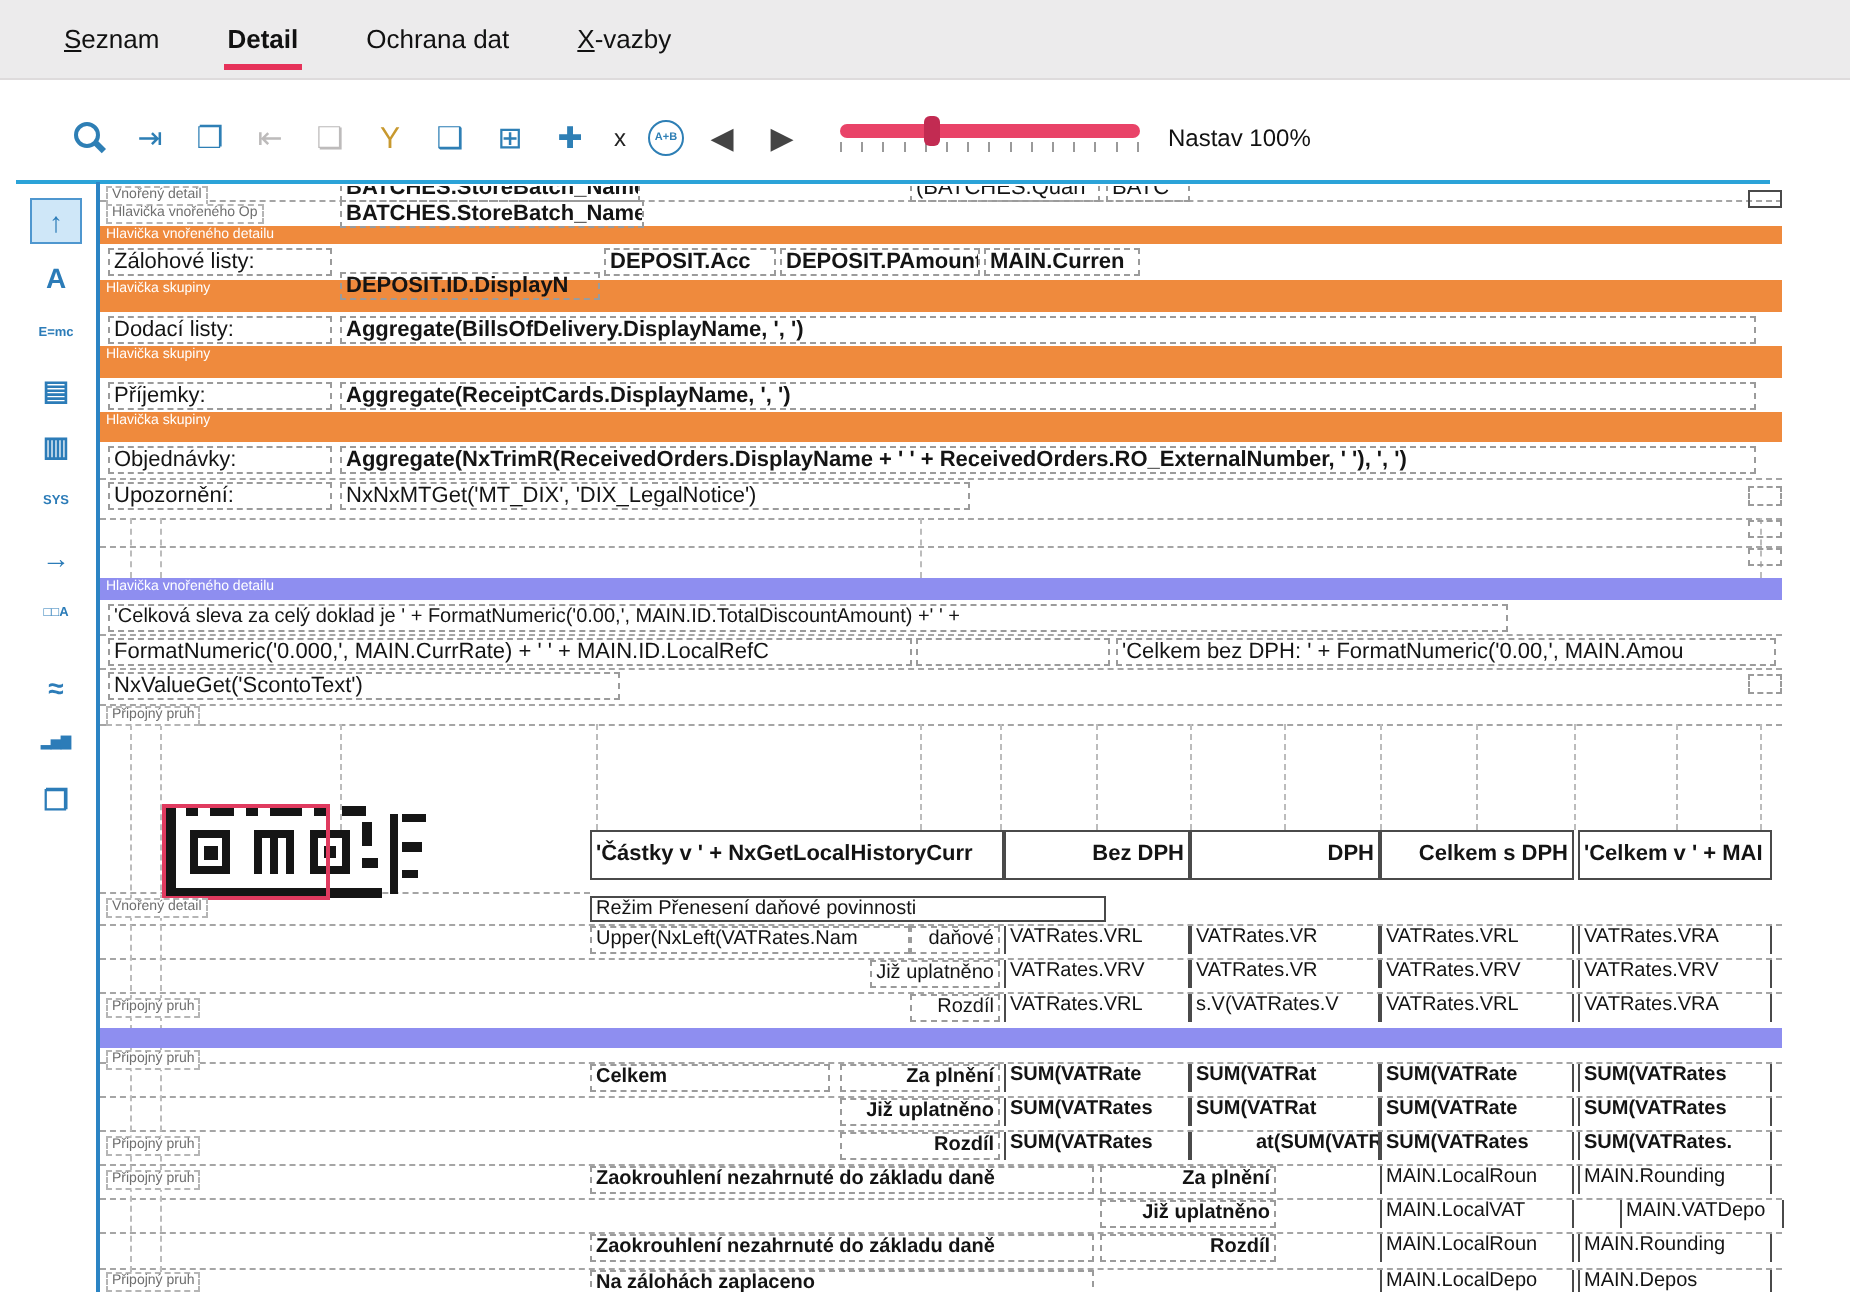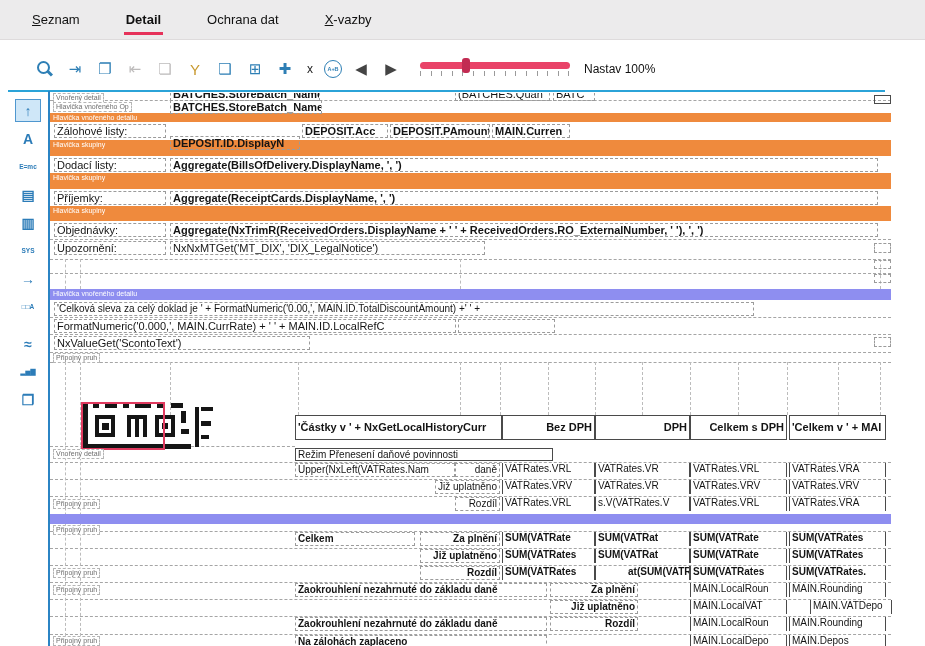--- a/index.html
+++ b/index.html
@@ -1,20 +1,20 @@
 <!DOCTYPE html>
 <html><head>
 <meta charset="utf-8">
 <style>
   html,body{margin:0;padding:0}
   body{width:925px;height:646px;position:relative;overflow:hidden;background:#ecebec;
        font-family:"Liberation Sans",sans-serif;color:#141414}
   
   .tabbar{position:absolute;left:0;top:0;right:0;height:40px;background:#ecebec;display:flex;
-          align-items:center;gap:46px;padding-left:32px;box-sizing:border-box;border-bottom:1px solid #dedbdc}
+          align-items:center;gap:34px;padding-left:32px;box-sizing:border-box;border-bottom:1px solid #dedbdc}
   .tab{font-size:13px;color:#111;position:relative;cursor:pointer;line-height:17px}
   .tab .accel{text-decoration:underline}
   .tab.active{font-weight:bold}
   .tab.active::after{content:"";position:absolute;left:-2px;right:-2px;bottom:-7px;height:3px;background:#e6325a}
   
   .panel{position:absolute;left:0;top:40px;right:0;bottom:0;background:#fff}
   .toolbar{position:absolute;left:34px;top:10px;height:38px;display:flex;align-items:center}
   #tb-icons{display:flex;gap:8px;align-items:center}
   .tbicon{width:22px;height:22px;display:flex;align-items:center;justify-content:center;
           font-size:15px;color:#2e7fb5;cursor:pointer;flex:none}
@@ -228,30 +228,31 @@
       <div class="fld bd-d" style="left: 4px; top: 130px; width: 112px; height: 14px; line-height: 12px; font-size: 11px; text-align: left;">Objednávky:</div>
       <div class="fld bd-d bold" style="left: 120px; top: 130px; width: 708px; height: 14px; line-height: 12px; font-size: 11px; text-align: left;">Aggregate(NxTrimR(ReceivedOrders.DisplayName + ' ' + ReceivedOrders.RO_ExternalNumber, ' '), ', ')</div>
       <div class="fld bd-d" style="left: 4px; top: 148px; width: 112px; height: 14px; line-height: 12px; font-size: 11px; text-align: left;">Upozornění:</div>
       <div class="fld bd-d" style="left: 120px; top: 148px; width: 315px; height: 14px; line-height: 12px; font-size: 11px; text-align: left;">NxNxMTGet('MT_DIX', 'DIX_LegalNotice')</div>
       <div class="fld bd-d" style="left: 824px; top: 150px; width: 17px; height: 10px; line-height: 8px; font-size: 11px; text-align: left;"></div>
       <div class="fld bd-d" style="left: 824px; top: 167px; width: 17px; height: 9px; line-height: 7px; font-size: 11px; text-align: left;"></div>
       <div class="fld bd-d" style="left: 824px; top: 181px; width: 17px; height: 9px; line-height: 7px; font-size: 11px; text-align: left;"></div>
       <div class="fld bd-d" style="left: 4px; top: 209px; width: 700px; height: 14px; line-height: 12px; font-size: 10px; text-align: left;">'Celková sleva za celý doklad je ' + FormatNumeric('0.00,', MAIN.ID.TotalDiscountAmount) +' ' +</div>
       <div class="fld bd-d" style="left: 4px; top: 226px; width: 402px; height: 14px; line-height: 12px; font-size: 11px; text-align: left;">FormatNumeric('0.000,', MAIN.CurrRate) + ' ' + MAIN.ID.LocalRefC</div>
       <div class="fld bd-d" style="left: 408px; top: 226px; width: 97px; height: 14px; line-height: 12px; font-size: 11px; text-align: left;"></div>
+      <div class="fld bd-d" style="left: 508px; top: 226px; width: 330px; height: 14px; line-height: 12px; font-size: 11px; text-align: left;">'Celkem bez DPH: ' + FormatNumeric('0.00,', MAIN.Amou</div>
       <div class="fld bd-d" style="left: 824px; top: 244px; width: 17px; height: 10px; line-height: 8px; font-size: 11px; text-align: left;"></div>
       <div class="fld bd-d" style="left: 4px; top: 243px; width: 256px; height: 14px; line-height: 12px; font-size: 11px; text-align: left;">NxValueGet('ScontoText')</div>
       <div class="fld bd-s bold" style="left: 245px; top: 322px; width: 207px; height: 25px; line-height: 23px; font-size: 11px; text-align: left;">'Částky v ' + NxGetLocalHistoryCurr</div>
       <div class="fld bd-s bold" style="left: 452px; top: 322px; width: 93px; height: 25px; line-height: 23px; font-size: 11px; text-align: right;">Bez DPH</div>
       <div class="fld bd-s bold" style="left: 545px; top: 322px; width: 95px; height: 25px; line-height: 23px; font-size: 11px; text-align: right;">DPH</div>
       <div class="fld bd-s bold" style="left: 640px; top: 322px; width: 97px; height: 25px; line-height: 23px; font-size: 11px; text-align: right;">Celkem s DPH</div>
       <div class="fld bd-s" style="left: 245px; top: 355px; width: 258px; height: 13px; line-height: 11px; font-size: 10px; text-align: left;">Režim Přenesení daňové povinnosti</div>
       <div class="fld bd-s bold" style="left: 739px; top: 322px; width: 97px; height: 25px; line-height: 23px; font-size: 11px; text-align: left;">'Celkem v ' + MAI</div>
       <div class="fld bd-d" style="left: 245px; top: 370px; width: 160px; height: 14px; line-height: 12px; font-size: 10px; text-align: left;">Upper(NxLeft(VATRates.Nam</div>
-      <div class="fld bd-d" style="left: 405px; top: 370px; width: 45px; height: 14px; line-height: 12px; font-size: 10px; text-align: right;">daně</div>
+      <div class="fld bd-d" style="left: 405px; top: 370px; width: 45px; height: 14px; line-height: 12px; font-size: 10px; text-align: right;">daňové</div>
       <div class="fld bd-v" style="left: 452px; top: 370px; width: 93px; height: 14px; line-height: 12px; font-size: 10px; text-align: left;">VATRates.VRL</div>
       <div class="fld bd-v" style="left: 545px; top: 370px; width: 95px; height: 14px; line-height: 12px; font-size: 10px; text-align: left;">VATRates.VR</div>
       <div class="fld bd-v" style="left: 640px; top: 370px; width: 97px; height: 14px; line-height: 12px; font-size: 10px; text-align: left;">VATRates.VRL</div>
       <div class="fld bd-v" style="left: 739px; top: 370px; width: 97px; height: 14px; line-height: 12px; font-size: 10px; text-align: left;">VATRates.VRA</div>
       <div class="fld bd-d" style="left: 385px; top: 387px; width: 65px; height: 14px; line-height: 12px; font-size: 10px; text-align: right;">Již uplatněno</div>
       <div class="fld bd-v" style="left: 452px; top: 387px; width: 93px; height: 14px; line-height: 12px; font-size: 10px; text-align: left;">VATRates.VRV</div>
       <div class="fld bd-v" style="left: 545px; top: 387px; width: 95px; height: 14px; line-height: 12px; font-size: 10px; text-align: left;">VATRates.VR</div>
       <div class="fld bd-v" style="left: 640px; top: 387px; width: 97px; height: 14px; line-height: 12px; font-size: 10px; text-align: left;">VATRates.VRV</div>
       <div class="fld bd-v" style="left: 739px; top: 387px; width: 97px; height: 14px; line-height: 12px; font-size: 10px; text-align: left;">VATRates.VRV</div>
       <div class="fld bd-d" style="left: 405px; top: 404px; width: 45px; height: 14px; line-height: 12px; font-size: 10px; text-align: right;">Rozdíl</div>

